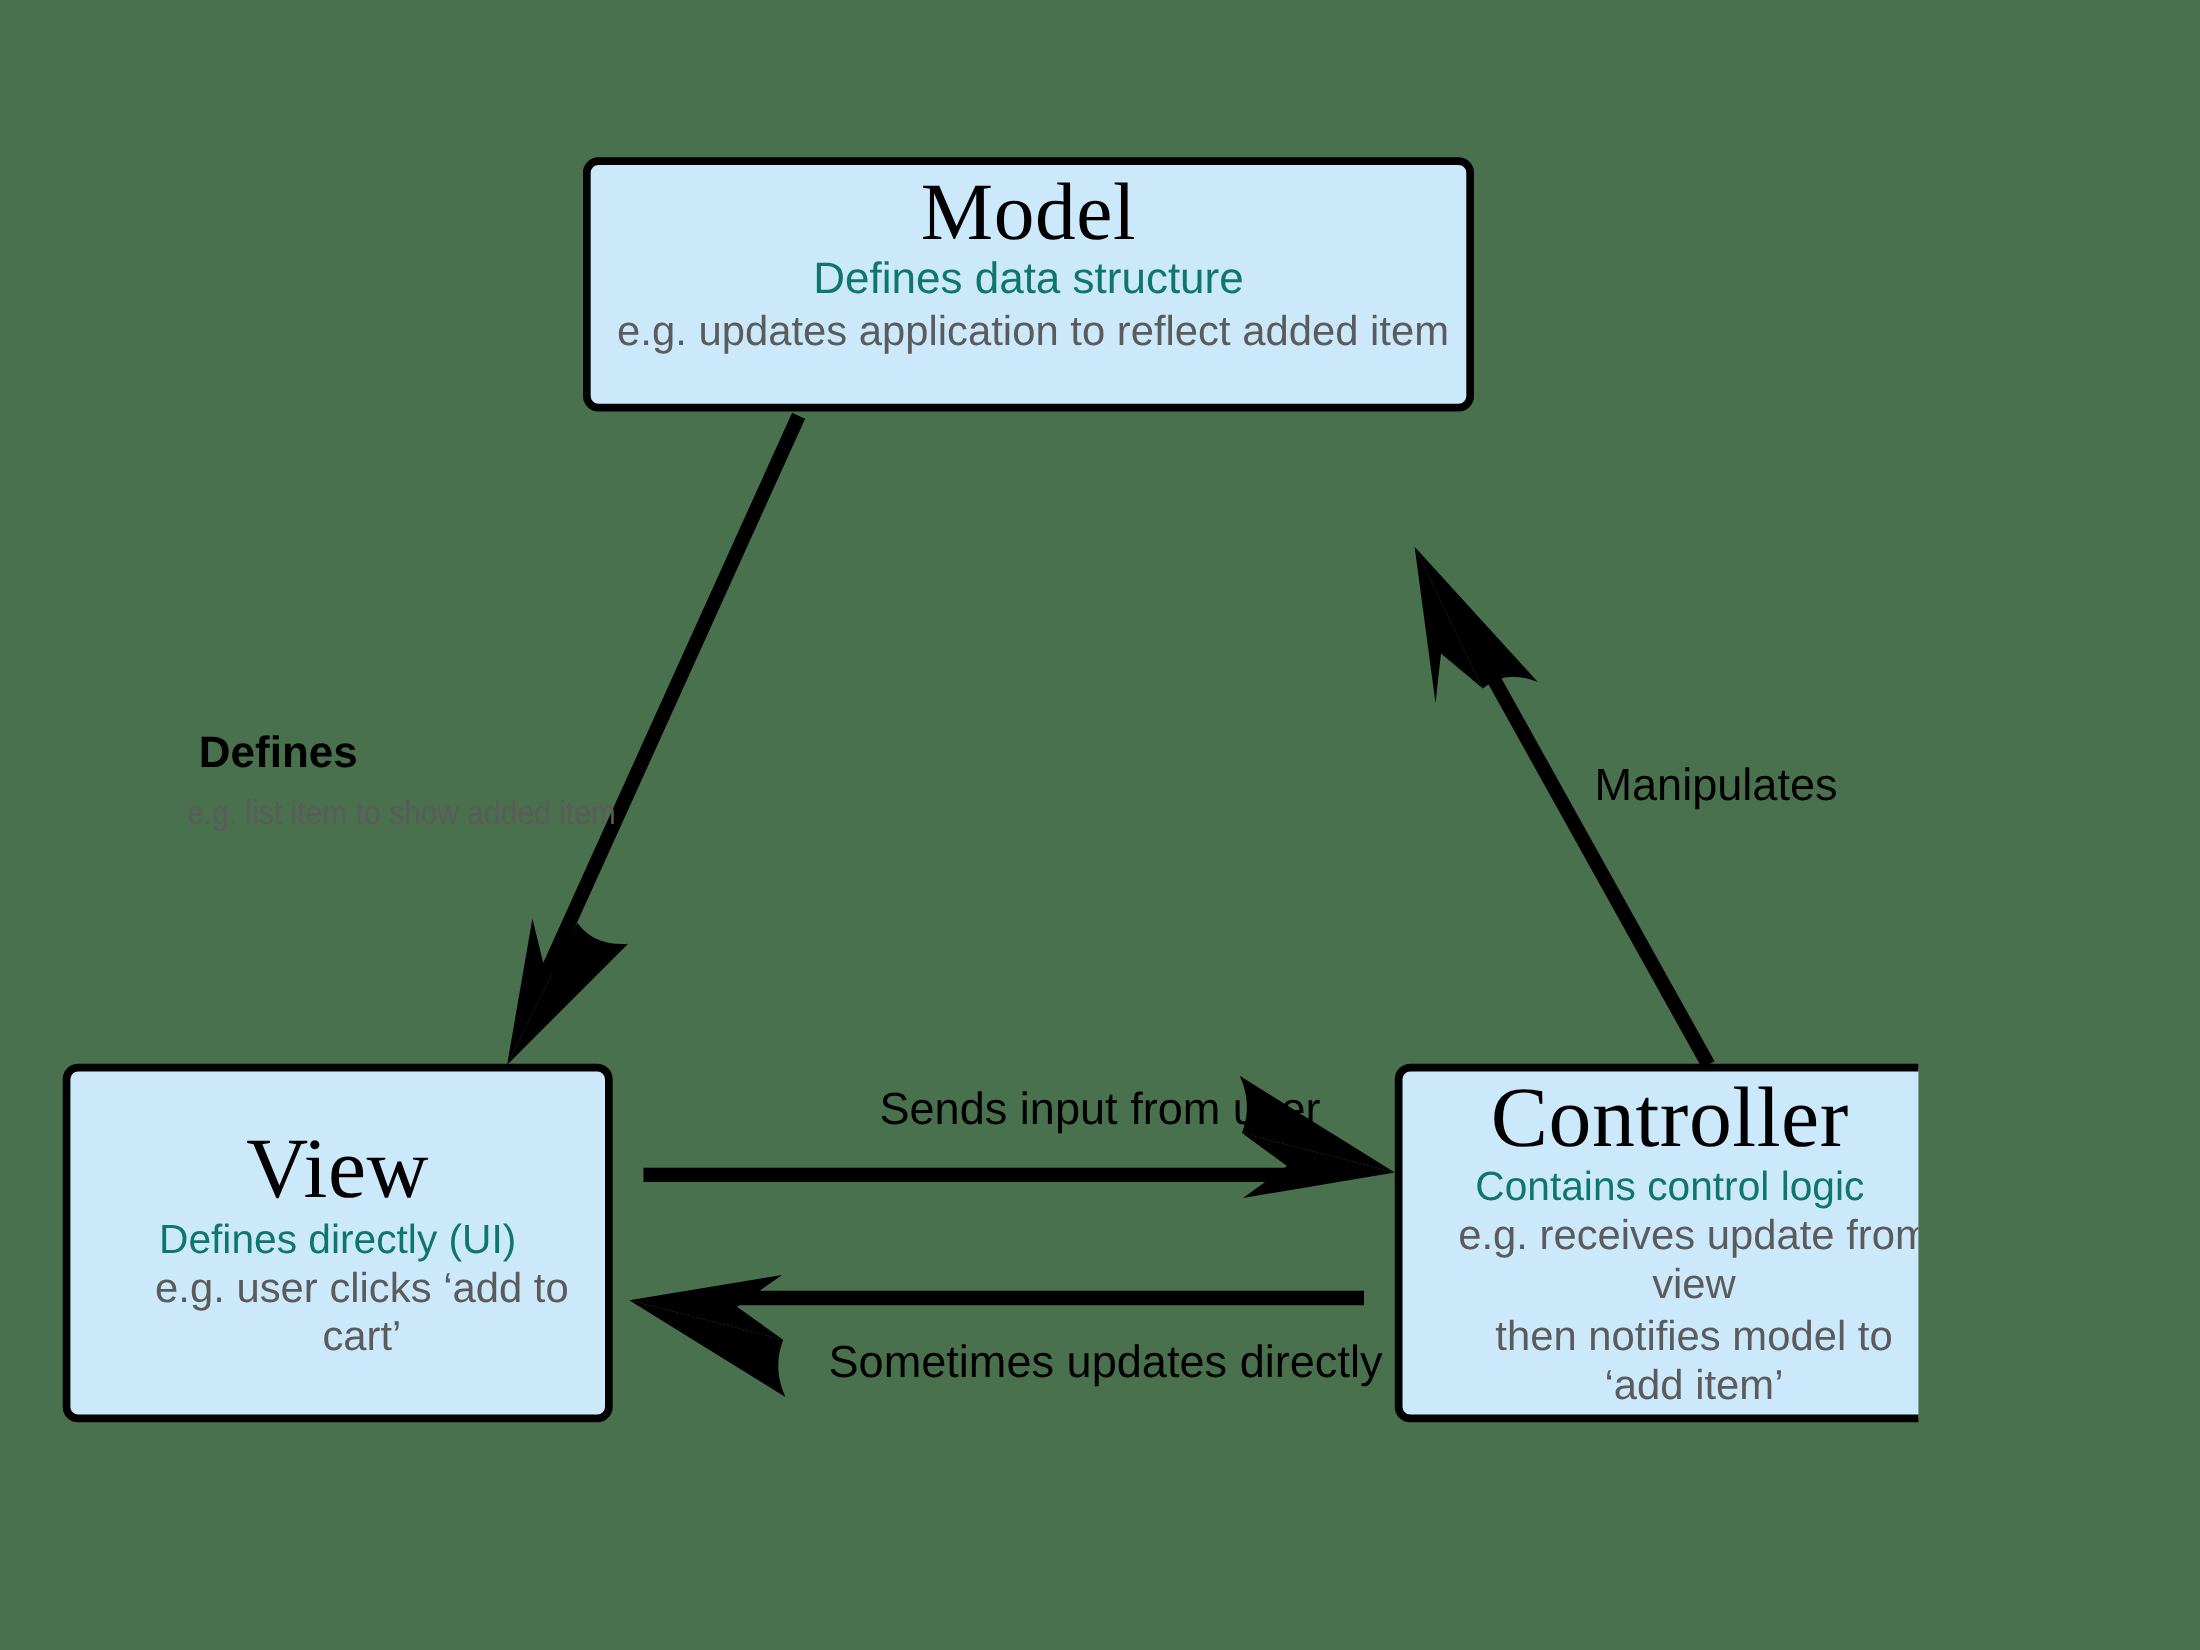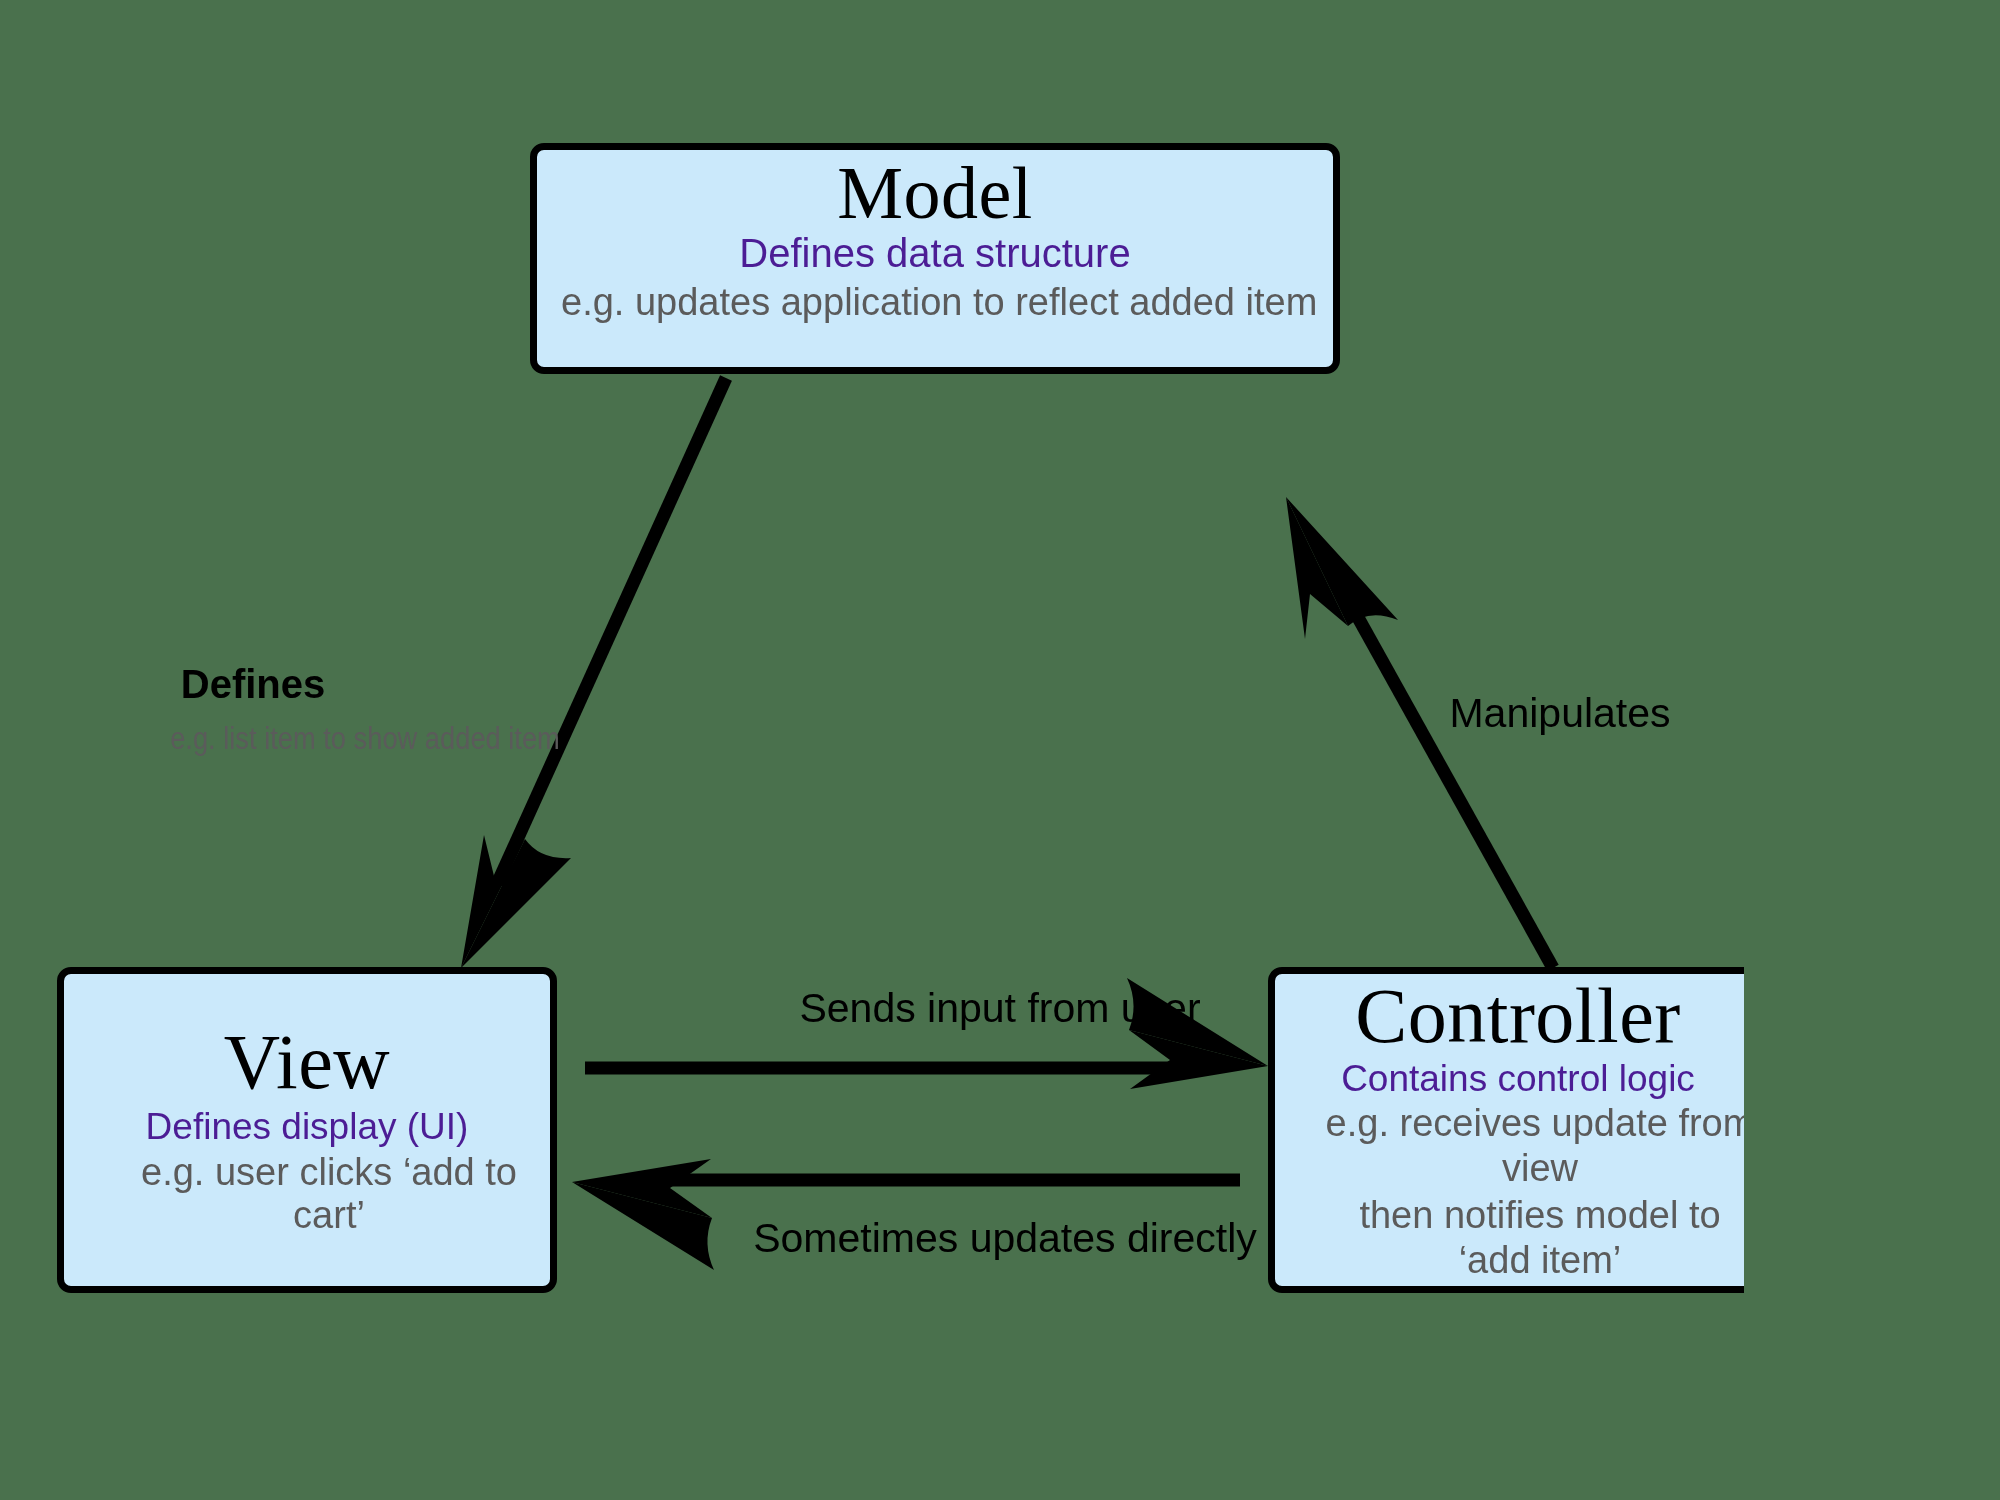--- a/index.html
+++ b/index.html
@@ -36,21 +36,21 @@
     text-align: center;
   }
   .node-title {
     font-family: "Liberation Serif", serif;
     color: #000000;
     line-height: 1.0;
     letter-spacing: 0.5px;
   }
   .node-sub {
     font-family: "Liberation Sans", sans-serif;
-    color: #4c1d95;
+    color: #0f766e;
     line-height: 1.08;
   }
   .node-example {
     font-family: "Liberation Sans", sans-serif;
     color: #5b5b5b;
     line-height: 1.12;
     padding-left: 44px;
   }
 
   
@@ -177,21 +177,21 @@
     <div class="node-title">Model</div>
     <div class="node-sub">Defines data structure</div>
     <div class="node-example">
       <span>e.g. updates application to reflect</span>
       <span>added item</span>
     </div>
   </div>
 
   <div class="node" id="view-node">
     <div class="node-title">View</div>
-    <div class="node-sub">Defines display (UI)</div>
+    <div class="node-sub">Defines directly (UI)</div>
     <div class="node-example">e.g. user clicks ‘add to cart’</div>
   </div>
 
   <div class="node" id="controller-node">
     <div class="node-title">Controller</div>
     <div class="node-sub">Contains control logic</div>
     <div class="node-example">e.g. receives update from view</div>
     <div class="node-example">then notifies model to ‘add item’</div>
   </div>
 

